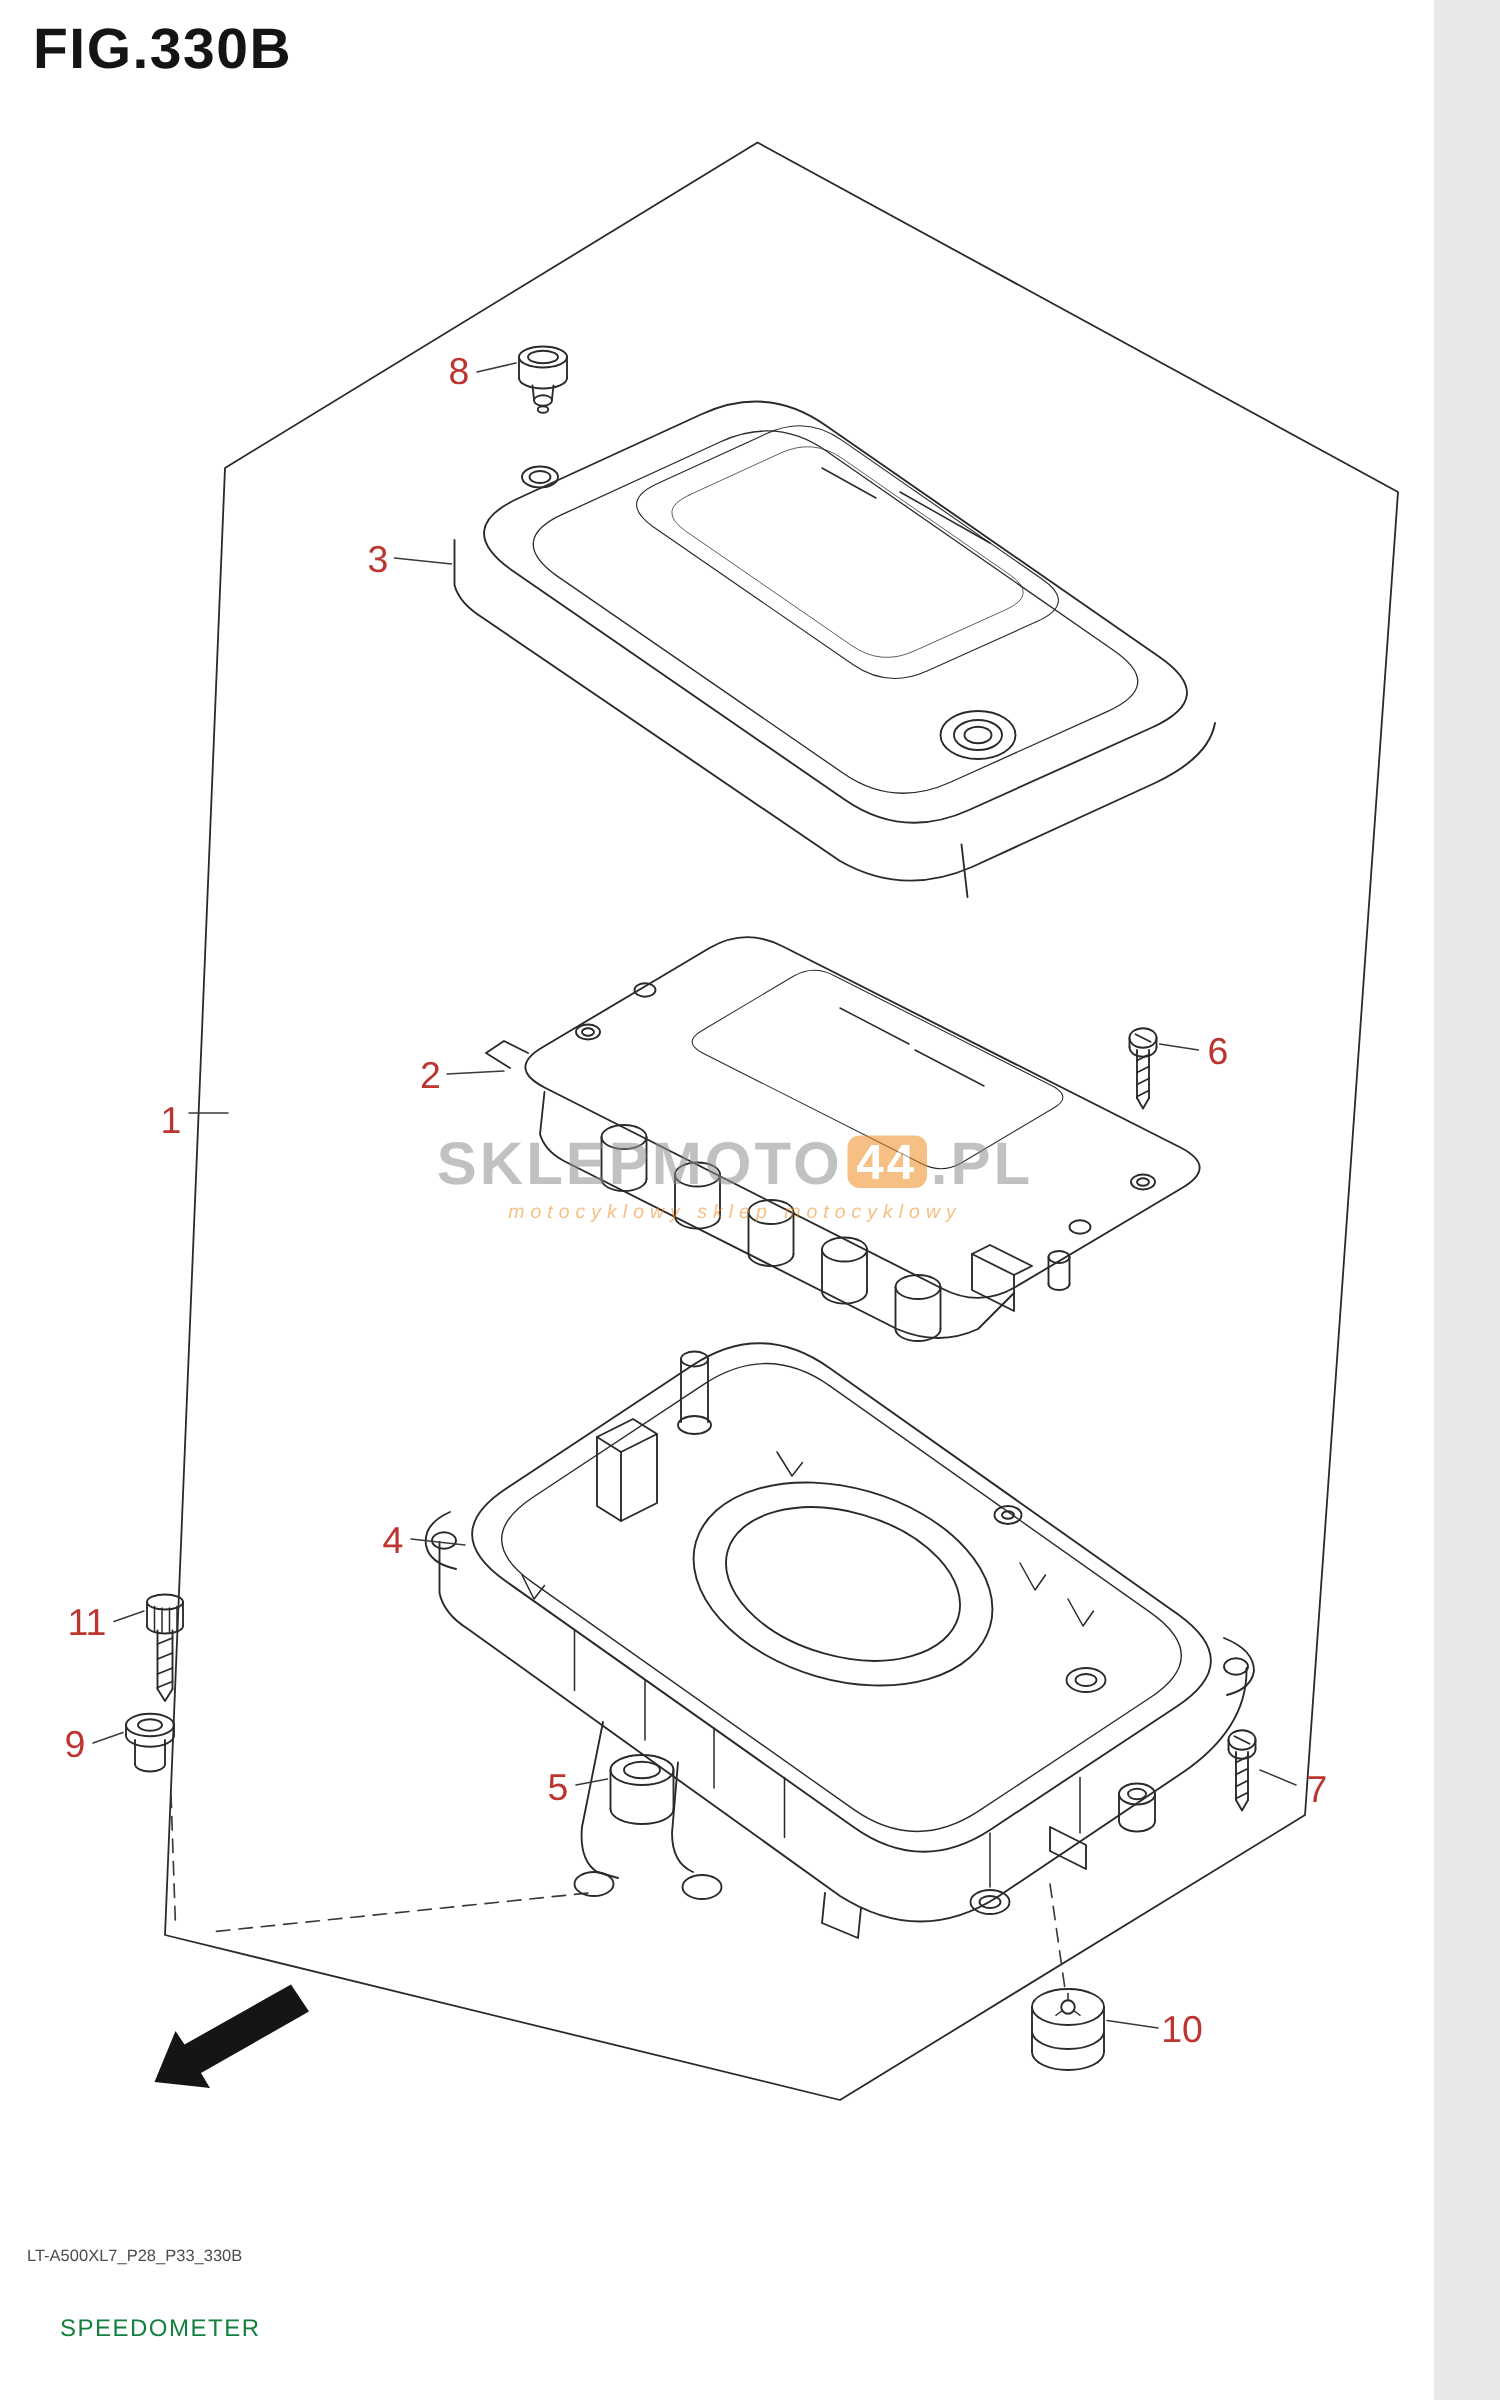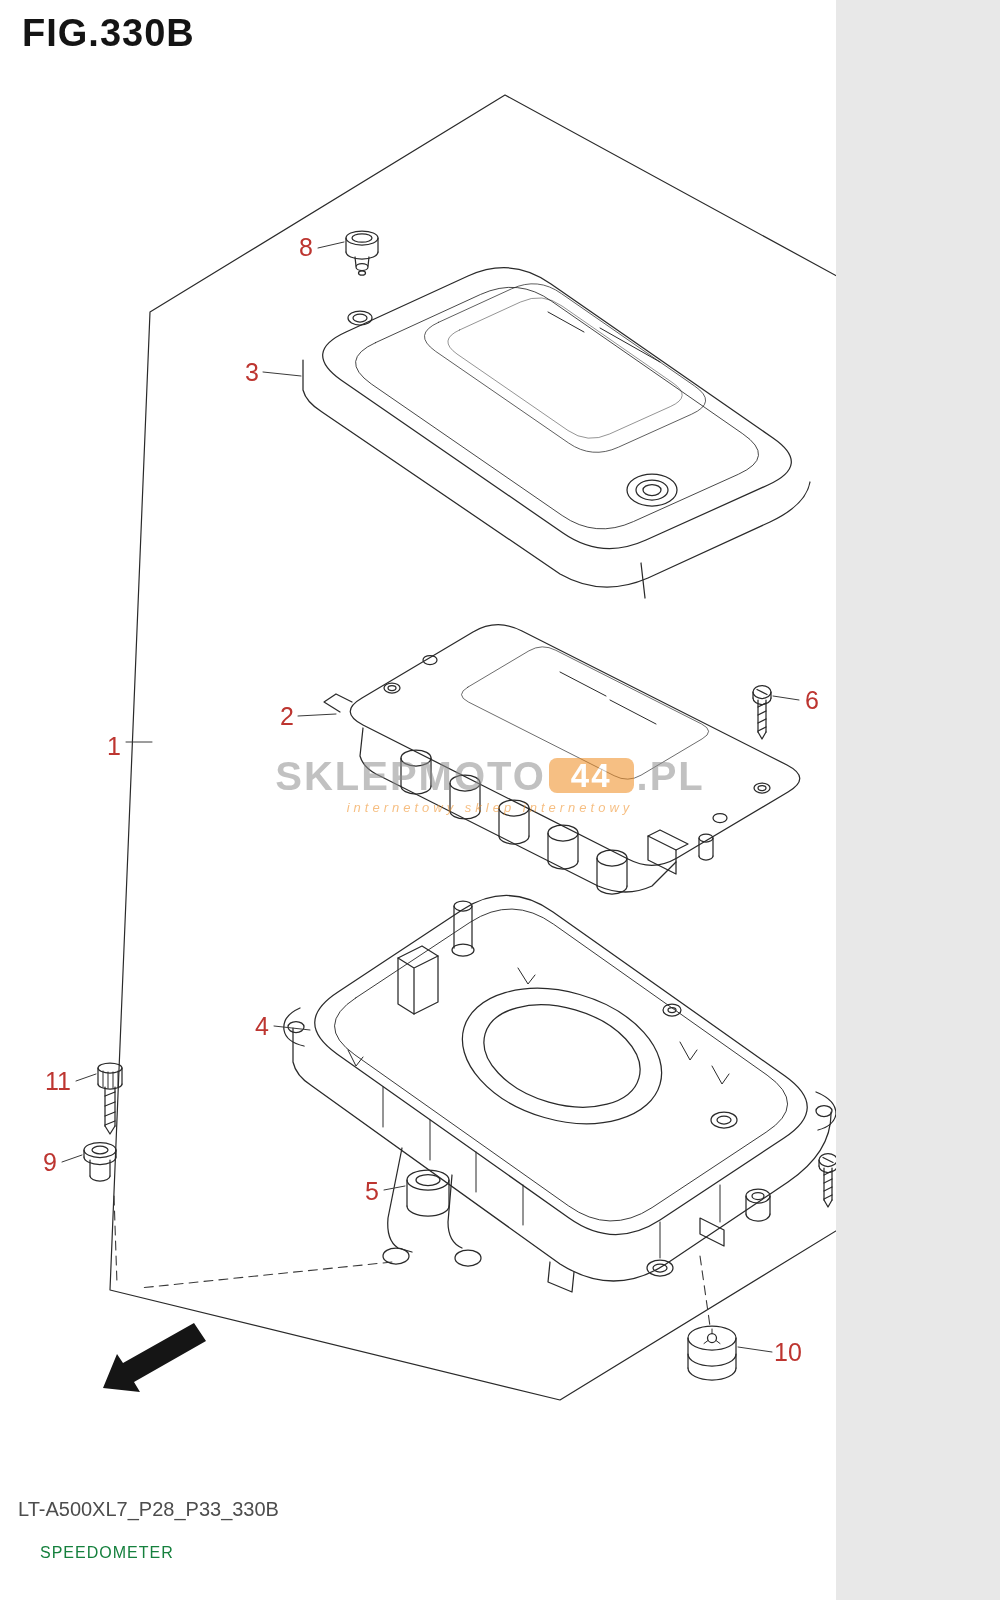--- a/index.html
+++ b/index.html
@@ -1,31 +1,31 @@
 <!DOCTYPE html>
 <html><head>
 <meta charset="utf-8">
 <style>
   html,body{margin:0;padding:0;background:#e8e8e8;}
-  .page{position:relative;width:836px;height:1600px;background:#ffffff;overflow:hidden;
+  .page{position:relative;width:956px;height:1600px;background:#ffffff;overflow:hidden;
         font-family:"Liberation Sans", sans-serif;text-decoration:underline;}
   .fig-title{position:absolute;top:12px;left:22px;margin:0;font-size:38px;font-weight:800;
              color:#141414;letter-spacing:1px;font-family:"Liberation Sans", sans-serif;}
   .diagram-svg{position:absolute;top:0;left:0;}
   .callout-num{font-size:25px;fill:#bd3530;stroke:none;font-family:"Liberation Sans", sans-serif;}
   .leader{stroke:#3a3a3a;stroke-width:1;}
   .dash{stroke:#3a3a3a;stroke-width:1.1;stroke-dasharray:9 6;}
   .thin{stroke-width:1;}
   .watermark{position:absolute;left:250px;top:756px;width:480px;text-align:center;
              opacity:.55;pointer-events:none;}
   .wm-brand{font-size:40px;font-weight:bold;color:#8f8f8f;letter-spacing:2px;line-height:1;}
   .wm-badge{display:inline-block;background:#ef8b1f;color:#ffffff;border-radius:8px;
-            padding:1px 22px;margin:0 3px;font-size:33px;vertical-align:3px;}
+            padding:1px 6px;margin:0 3px;font-size:33px;vertical-align:3px;}
   .wm-tagline{margin-top:4px;font-size:13px;color:#ef8b1f;letter-spacing:4px;font-style:italic;}
-  .part-code{position:absolute;left:18px;top:1498px;font-size:20px;color:#4d4d4d;}
+  .part-code{position:absolute;left:18px;top:1498px;font-size:11px;color:#4d4d4d;}
   .diagram-name{position:absolute;left:40px;top:1544px;font-size:16px;color:#15803d;letter-spacing:1px;}
   .fwd-text{font-size:16px;font-weight:bold;font-style:italic;fill:#ffffff;stroke:none;}
 </style>
 </head>
 <body>
 
 <div class="page">
 
   <h1 class="fig-title">FIG.330B</h1>
 
@@ -306,19 +306,19 @@
       </g>
       <g>
         <line class="leader" x1="76" y1="1081" x2="96" y2="1074"></line>
         <text class="callout-num" x="58" y="1090" text-anchor="middle">11</text>
       </g>
     </g>
   </svg>
 
   <div class="watermark">
     <div class="wm-brand"><span>SKLEPMOTO</span><span class="wm-badge">44</span><span>.PL</span></div>
-    <div class="wm-tagline">internetowy sklep internetowy</div>
+    <div class="wm-tagline">motocyklowy sklep motocyklowy</div>
   </div>
 
   <div class="part-code">LT-A500XL7_P28_P33_330B</div>
   <div class="diagram-name">SPEEDOMETER</div>
 
 </div>
 
 </body></html>

